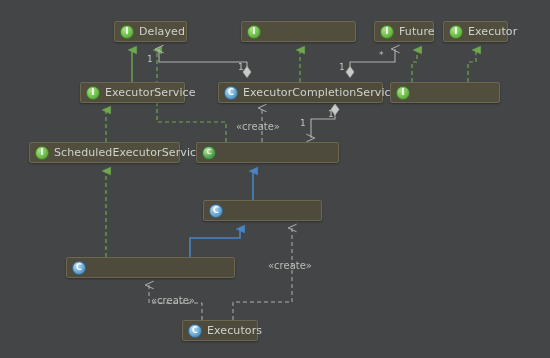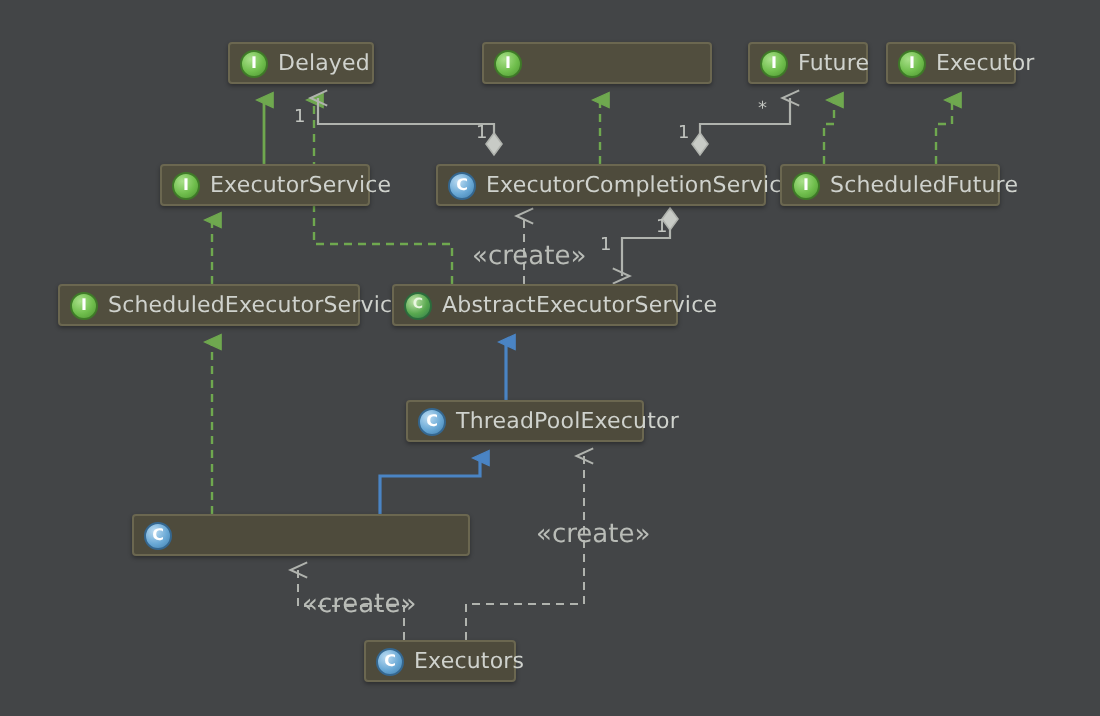--- a/index.html
+++ b/index.html
@@ -87,21 +87,21 @@
     color: #b9bcb7;
     font-family: "DejaVu Sans", "Liberation Sans", sans-serif;
     white-space: nowrap;
     line-height: 1;
   }
   .edge-label.mult {
     font-size: 9px;
     color: #c2c5c0;
   }
   .edge-label.stereo {
-    font-size: 13px;
+    font-size: 10px;
     color: #b9bcb7;
   }
 </style>
 </head>
 <body>
 
 <div id="diagram-root">
 
   <svg id="edge-layer" width="550" height="358" viewBox="0 0 550 358">
     <defs>
@@ -222,42 +222,39 @@
     <span class="node-icon icon-class">
       <span class="icon-glyph">C</span>
     </span>
     <span class="node-label">ExecutorCompletionService</span>
   </div>
 
   <div class="node" style="left:390px; top:82px; width:110px;">
     <span class="node-icon icon-interface">
       <span class="icon-glyph">I</span>
     </span>
-    <span class="node-label">ScheduledFuture</span>
   </div>
 
   <div class="node" style="left:29px; top:142px; width:151px;">
     <span class="node-icon icon-interface">
       <span class="icon-glyph">I</span>
     </span>
     <span class="node-label">ScheduledExecutorService</span>
   </div>
 
   <div class="node cls" style="left:196px; top:142px; width:143px;">
     <span class="node-icon icon-abstract">
       <span class="icon-glyph">C</span>
     </span>
-    <span class="node-label">AbstractExecutorService</span>
   </div>
 
   <div class="node cls" style="left:203px; top:200px; width:119px;">
     <span class="node-icon icon-class">
       <span class="icon-glyph">C</span>
     </span>
-    <span class="node-label">ThreadPoolExecutor</span>
   </div>
 
   <div class="node cls" style="left:66px; top:257px; width:169px;">
     <span class="node-icon icon-class">
       <span class="icon-glyph">C</span>
     </span>
   </div>
 
   <div class="node cls" style="left:182px; top:320px; width:76px;">
     <span class="node-icon icon-class">

